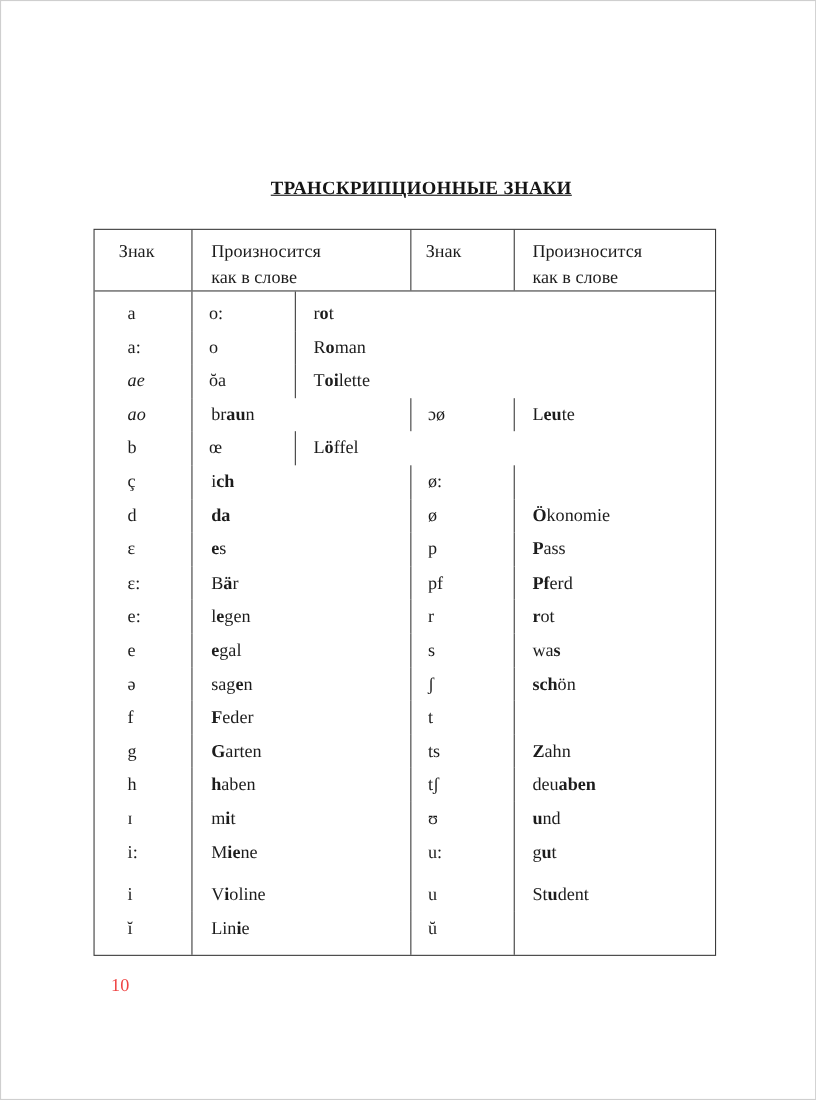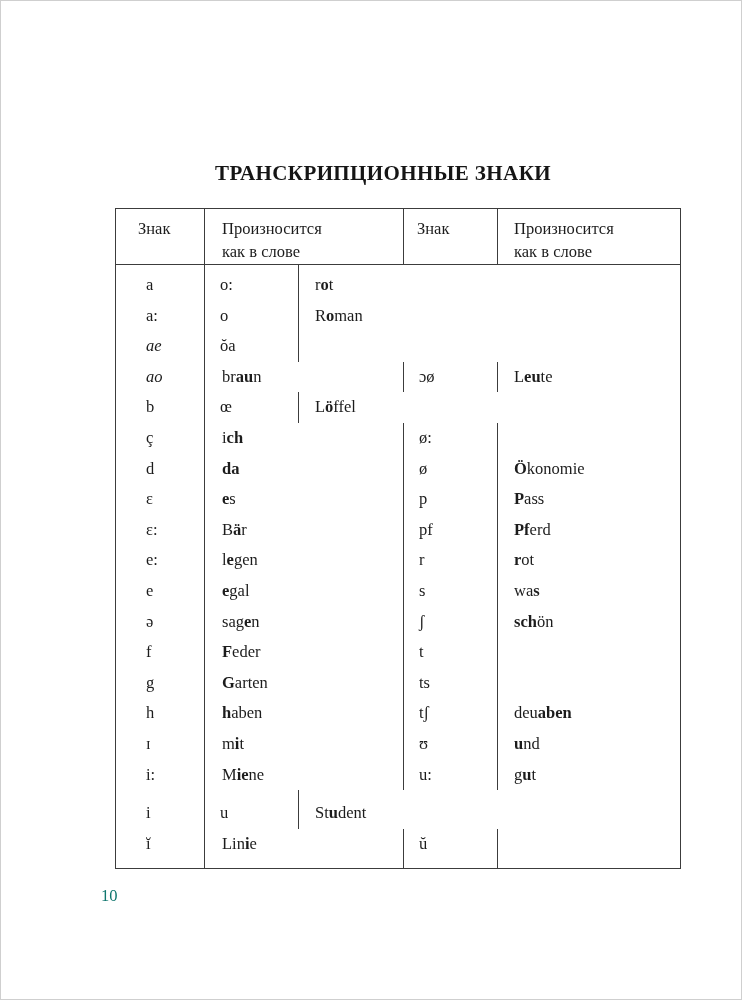--- a/index.html
+++ b/index.html
@@ -15,28 +15,29 @@
     position:absolute;inset:0;
     border:1px solid #cfcfcf;
     box-sizing:border-box;
     background:#fff;
   }
   .title{
     position:absolute;
     left:100px;width:564px;top:160px;
     margin:0;
     text-align:center;
-    font-size:21px;
+    font-size:17px;
     font-weight:bold;
     letter-spacing:.4px;
     color:#151515;
+    text-decoration:underline;
   }
   .ttable{
     position:absolute;
-    left:114px;top:207px;
+    left:84px;top:207px;
     width:564px;
     border:1.5px solid #3c3c3c;
     box-sizing:content-box;
     background:#fff;
   }
   .trow{display:flex;}
   .cell{box-sizing:border-box;font-size:16.5px;}
   .c1{width:89px;border-right:1px solid #3c3c3c;padding-left:30px;}
   .c2{width:199px;border-right:1px solid #3c3c3c;padding-left:17px;}
   .c3{width:94px;border-right:1px solid #3c3c3c;padding-left:15px;}
@@ -53,21 +54,21 @@
   .tbody .cell{line-height:30.6px;}
   .tbody .trow:first-child .cell{padding-top:5px;}
   .tbody .trow:last-child .cell{padding-bottom:9px;}
   .tbody .trow.gap .cell{padding-top:8px;}
   .sym.it{font-style:italic;}
   b{font-weight:bold;}
   .pageno{
     position:absolute;
     left:100px;top:885px;
     font-size:16.5px;
-    color:#0f766e;
+    color:#ef4444;
   }
 </style>
 </head>
 <body>
 
 <div class="page">
 
   <h1 class="title">ТРАНСКРИПЦИОННЫЕ ЗНАКИ</h1>
 
   <div class="ttable">
@@ -86,20 +87,21 @@
           <div class="cell c4">r<b>o</b>t</div>
         </div>
         <div class="trow">
           <div class="cell c1"><span class="sym">a:</span></div>
           <div class="cell c3"><span class="sym">o</span></div>
           <div class="cell c4">R<b>o</b>man</div>
         </div>
         <div class="trow">
           <div class="cell c1"><span class="sym it">ae</span></div>
           <div class="cell c3"><span class="sym">ŏa</span></div>
+          <div class="cell c4">T<b>oi</b>lette</div>
         </div>
         <div class="trow">
           <div class="cell c1"><span class="sym it">ao</span></div>
           <div class="cell c2">br<b>au</b>n</div>
           <div class="cell c3"><span class="sym">ɔø</span></div>
           <div class="cell c4">L<b>eu</b>te</div>
         </div>
         <div class="trow">
           <div class="cell c1"><span class="sym">b</span></div>
           <div class="cell c3"><span class="sym">œ</span></div>
@@ -148,20 +150,21 @@
         </div>
         <div class="trow">
           <div class="cell c1"><span class="sym">f</span></div>
           <div class="cell c2"><b>F</b>eder</div>
           <div class="cell c3"><span class="sym">t</span></div>
         </div>
         <div class="trow">
           <div class="cell c1"><span class="sym">g</span></div>
           <div class="cell c2"><b>G</b>arten</div>
           <div class="cell c3"><span class="sym">ts</span></div>
+          <div class="cell c4"><b>Z</b>ahn</div>
         </div>
         <div class="trow">
           <div class="cell c1"><span class="sym">h</span></div>
           <div class="cell c2"><b>h</b>aben</div>
           <div class="cell c3"><span class="sym">tʃ</span></div>
           <div class="cell c4">deu<b>aben</b></div>
         </div>
         <div class="trow">
           <div class="cell c1"><span class="sym">ɪ</span></div>
           <div class="cell c2">m<b>i</b>t</div>
@@ -169,20 +172,21 @@
           <div class="cell c4"><b>u</b>nd</div>
         </div>
         <div class="trow">
           <div class="cell c1"><span class="sym">i:</span></div>
           <div class="cell c2">M<b>ie</b>ne</div>
           <div class="cell c3"><span class="sym">u:</span></div>
           <div class="cell c4">g<b>u</b>t</div>
         </div>
         <div class="trow gap">
           <div class="cell c1"><span class="sym">i</span></div>
+          <div class="cell c2">V<b>i</b>oline</div>
           <div class="cell c3"><span class="sym">u</span></div>
           <div class="cell c4">St<b>u</b>dent</div>
         </div>
         <div class="trow">
           <div class="cell c1"><span class="sym">ĭ</span></div>
           <div class="cell c2">Lin<b>i</b>e</div>
           <div class="cell c3"><span class="sym">ŭ</span></div>
         </div>
       </div>
   </div>

